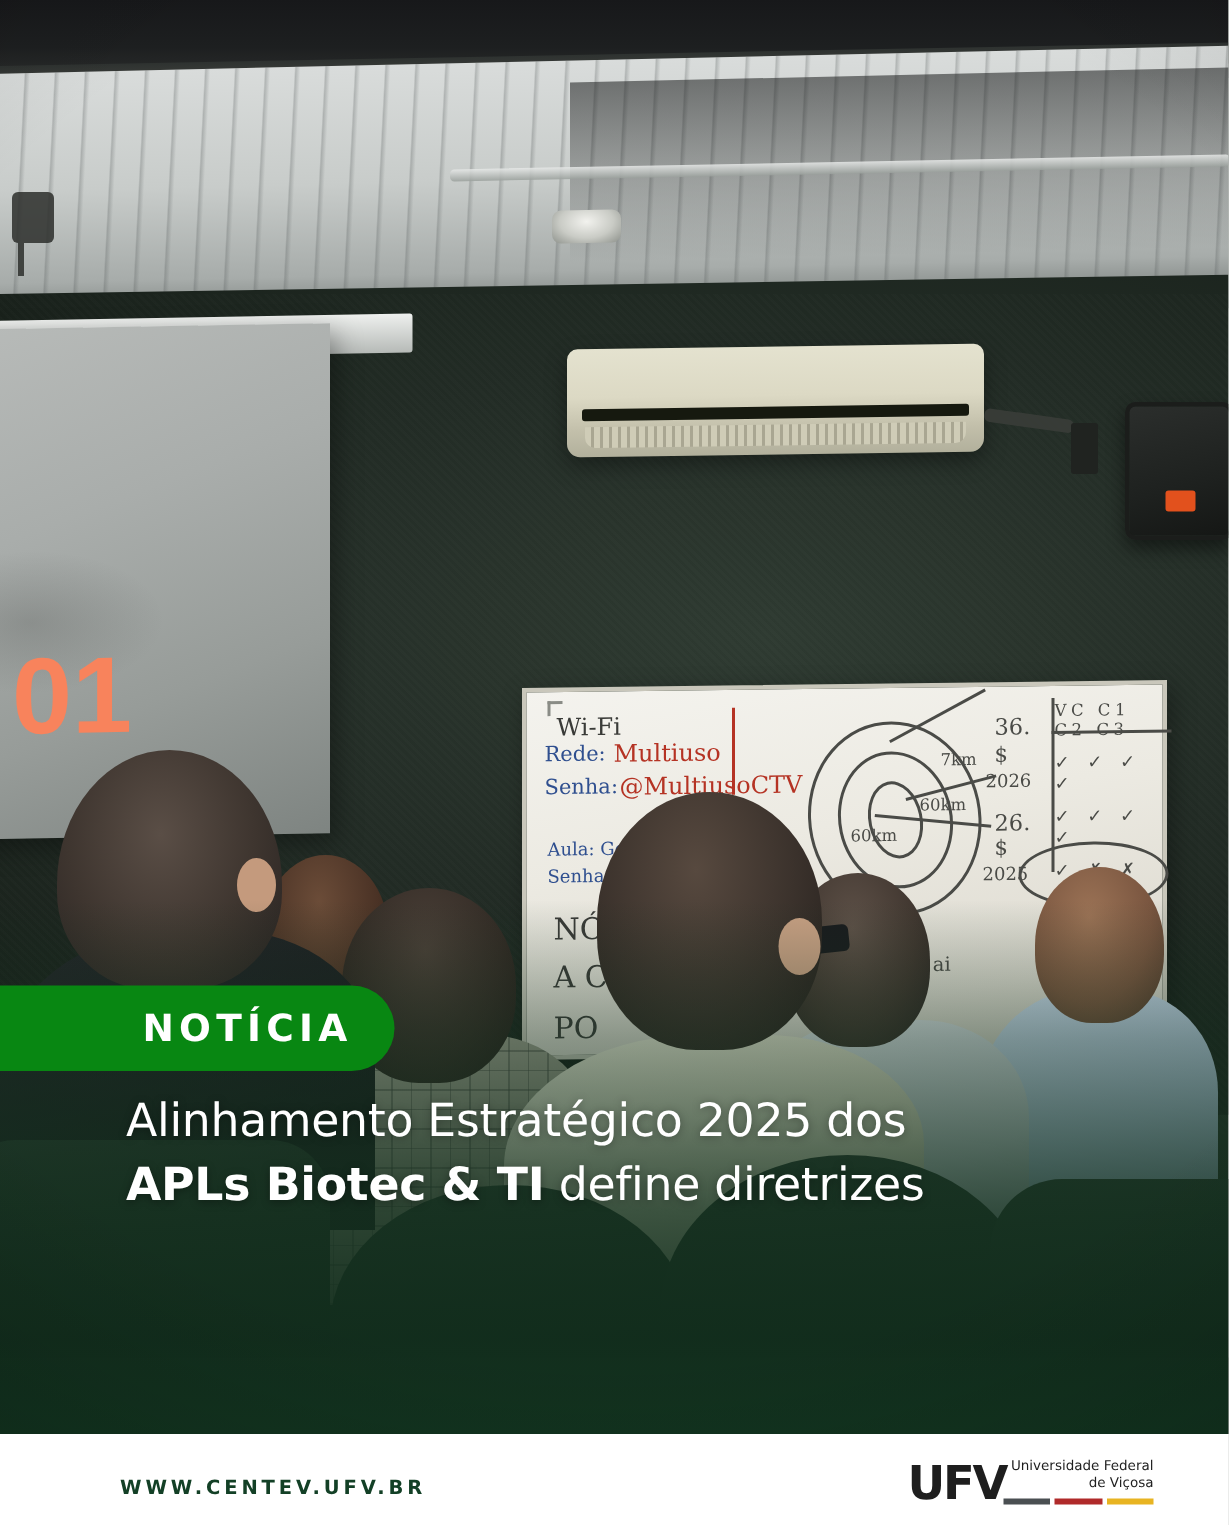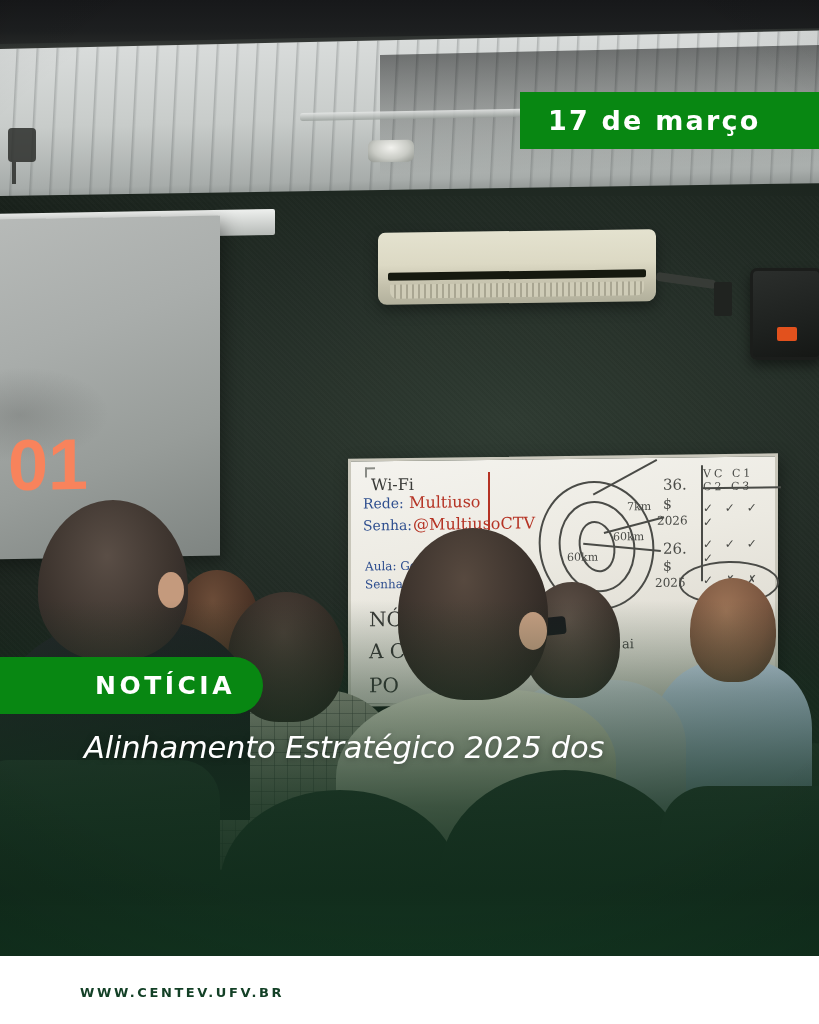--- a/index.html
+++ b/index.html
@@ -238,21 +238,20 @@
   .news-badge span {
     color:#ffffff; font-size:25px; font-weight:bold; letter-spacing:3.5px;
     padding-right:28px; font-family:"DejaVu Sans", sans-serif;
   }
 
   .headline {
     position:absolute; left:84px; top:726px; width:700px;
     color:#ffffff; font-size:30.5px; line-height:43px;
     font-family:"DejaVu Sans", sans-serif; letter-spacing:-0.2px;
     text-shadow:0 1px 6px rgba(0,0,0,.35);
-    font-style:italic;
   }
   .headline .b { font-weight:bold; }
 
   
   .footer {
     position:absolute; left:0; top:956px; width:819px; height:68px;
     background:#ffffff; display:flex; align-items:center;
   }
   .footer-url {
     position:absolute; left:80px; top:985px;
@@ -405,31 +404,39 @@
     <div class="chair c1"></div>
     <div class="chair c2"></div>
     <div class="chair c3"></div>
     <div class="chair c4"></div>
     <div class="c-rail"></div>
 
     <div class="bottom-tint"></div>
     <div class="vignette"></div>
   </div>
 
-  <div class="date-badge">
-    <span>17 de março</span>
-  </div>
 
   <div class="news-badge">
     <span>NOTÍCIA</span>
   </div>
 
   <div class="headline">
     <div>Alinhamento Estratégico 2025 dos</div>
+    <div><span class="b">APLs Biotec &amp; TI</span><span> define diretrizes</span></div>
   </div>
 
   <div class="footer"></div>
 
   <div class="footer-url">WWW.CENTEV.UFV.BR</div>
 
 
+  <div class="logo-ufv">
+    <div class="ufv-word">UFV</div>
+    <div class="ufv-l1">Universidade Federal</div>
+    <div class="ufv-l2">de Viçosa</div>
+    <div class="ufv-bars">
+      <i style="background: rgb(74, 79, 82);"></i>
+      <i style="background: rgb(176, 42, 42);"></i>
+      <i style="background: rgb(232, 180, 34);"></i>
+    </div>
+  </div>
 
 </div>
 
 </body></html>

